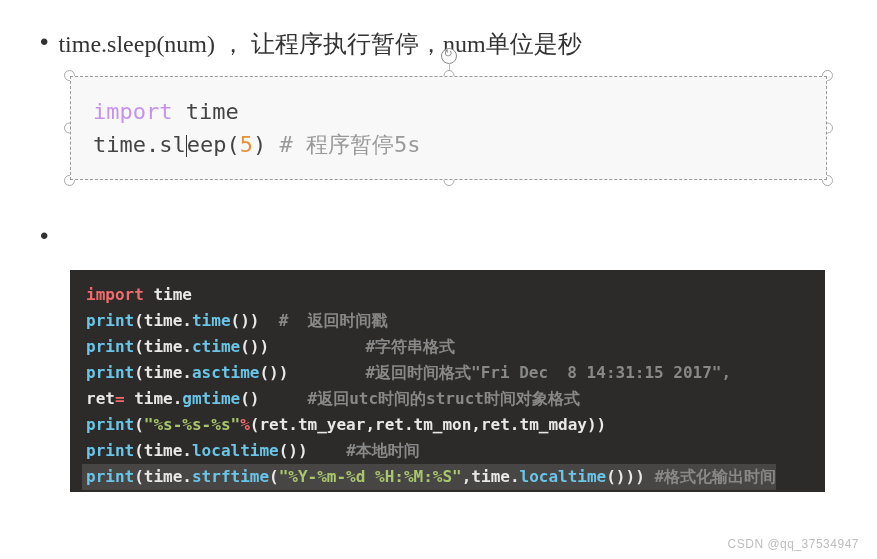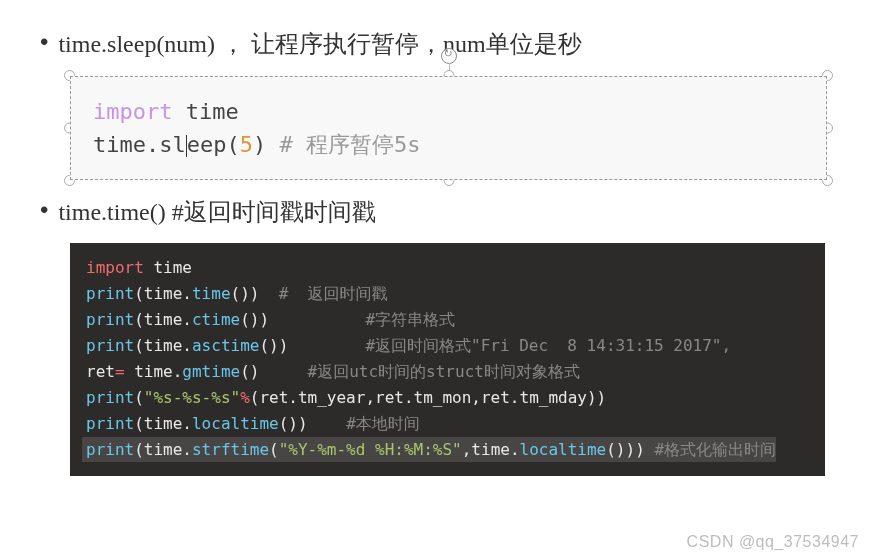--- a/index.html
+++ b/index.html
@@ -21,21 +21,21 @@
     }
     .bullet-dot {
       font-size: 24px;
       margin-right: 10px;
       line-height: 1.2;
     }
     .bullet-text { line-height: 1.4; font-family: Liberation Serif, serif; }
 
     .selected-block-wrapper {
       position: relative;
-      margin: 10px 20px 16px 40px;
+      margin: 10px 20px 42px 40px;
     }
     .sel-handle {
       position: absolute;
       width: 11px;
       height: 11px;
       background: #fff;
       border: 1px solid #aaa;
       border-radius: 50%;
     }
     .h-tl { top: -6px; left: -6px; }
@@ -93,48 +93,49 @@
       display: inline-block;
       width: 1px;
       height: 22px;
       background: #333;
       vertical-align: middle;
       margin: 0 0px;
     }
 
     .code-dark {
       background: #2d2b2a;
-      margin: 14px 22px 0 40px;
-      padding: 12px 16px 14px 16px;
+      margin: 20px 22px 0 40px;
+      padding: 12px 16px 2px 16px;
       font-family: Consolas, Monaco, monospace;
       font-size: 16px;
       line-height: 1.62;
       color: #e8e8e8;
       white-space: pre;
       position: relative;
+      font-weight: bold;
     }
     .d-kw { color: #f16b6b; }
     .d-fn { color: #6ac6e8; }
     .d-builtin { color: #6ac6e8; }
     .d-str { color: #a8c66c; }
     .d-cmt { color: #888; }
     .d-op { color: #f16b6b; }
     .hl-line {
       background: rgba(90,88,86,0.6);
       display: inline-block;
       padding-left: 4px;
       margin-left: -4px;
     }
 
     .watermark {
       position: absolute;
       bottom: 8px;
       right: 18px;
       color: #bdbdbd;
-      font-size: 16px;
+      font-size: 12px;
       letter-spacing: 0.5px;
     }
   </style>
 </head>
 <body>
 
 <div class="content">
 
   <div class="bullet-row">
     <span class="bullet-dot">•</span>
@@ -152,21 +153,20 @@
     <div class="sel-handle h-bl"></div>
     <div class="sel-handle h-bc"></div>
     <div class="sel-handle h-br"></div>
 
     <div class="code-light"><span class="kw">import</span><span> time</span>
 <span>time.sl</span><span class="text-cursor"></span><span>eep(</span><span class="num">5</span><span>)</span><span class="cmt"> # 程序暂停5s</span></div>
   </div>
 
   <div class="bullet-row">
     <span class="bullet-dot">•</span>
-    <span class="bullet-text">time.time() #返回时间戳时间戳</span>
   </div>
 
   <div class="code-dark"><span class="d-kw">import</span><span> time</span>
 <span class="d-builtin">print</span><span>(</span><span>time.</span><span class="d-fn">time</span><span>())</span><span class="d-cmt">  #  返回时间戳</span>
 <span class="d-builtin">print</span><span>(</span><span>time.</span><span class="d-fn">ctime</span><span>())</span><span class="d-cmt">          #字符串格式</span>
 <span class="d-builtin">print</span><span>(</span><span>time.</span><span class="d-fn">asctime</span><span>())</span><span class="d-cmt">        #返回时间格式"Fri Dec  8 14:31:15 2017",</span>
 <span>ret</span><span class="d-op">=</span><span> time.</span><span class="d-fn">gmtime</span><span>()</span><span class="d-cmt">     #返回utc时间的struct时间对象格式</span>
 <span class="d-builtin">print</span><span>(</span><span class="d-str">"%s-%s-%s"</span><span class="d-op">%</span><span>(ret.tm_year,ret.tm_mon,ret.tm_mday))</span>
 <span class="d-builtin">print</span><span>(</span><span>time.</span><span class="d-fn">localtime</span><span>())</span><span class="d-cmt">    #本地时间</span>
 <span class="hl-line"><span class="d-builtin">print</span><span>(</span><span>time.</span><span class="d-fn">strftime</span><span>(</span><span class="d-str">"%Y-%m-%d %H:%M:%S"</span><span>,</span><span>time.</span><span class="d-fn">localtime</span><span>()))</span><span class="d-cmt"> #格式化输出时间</span></span></div>

